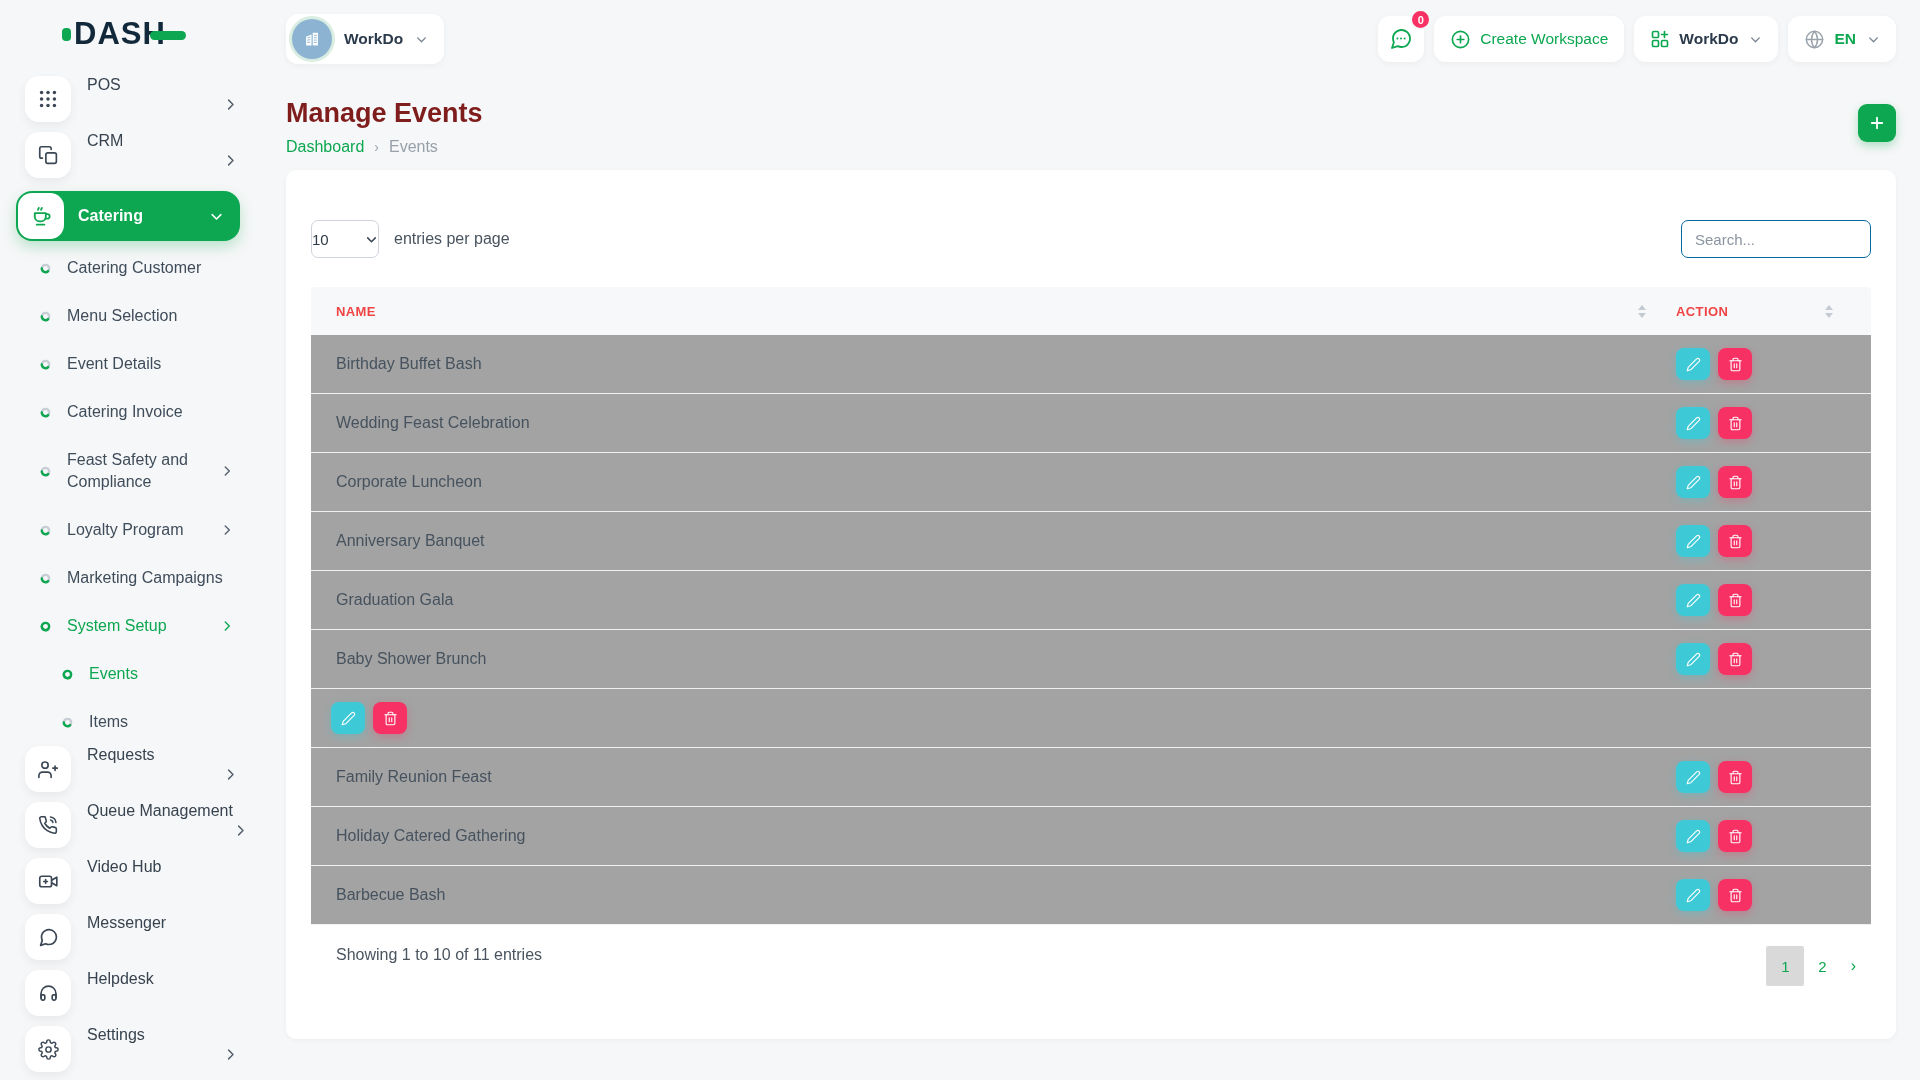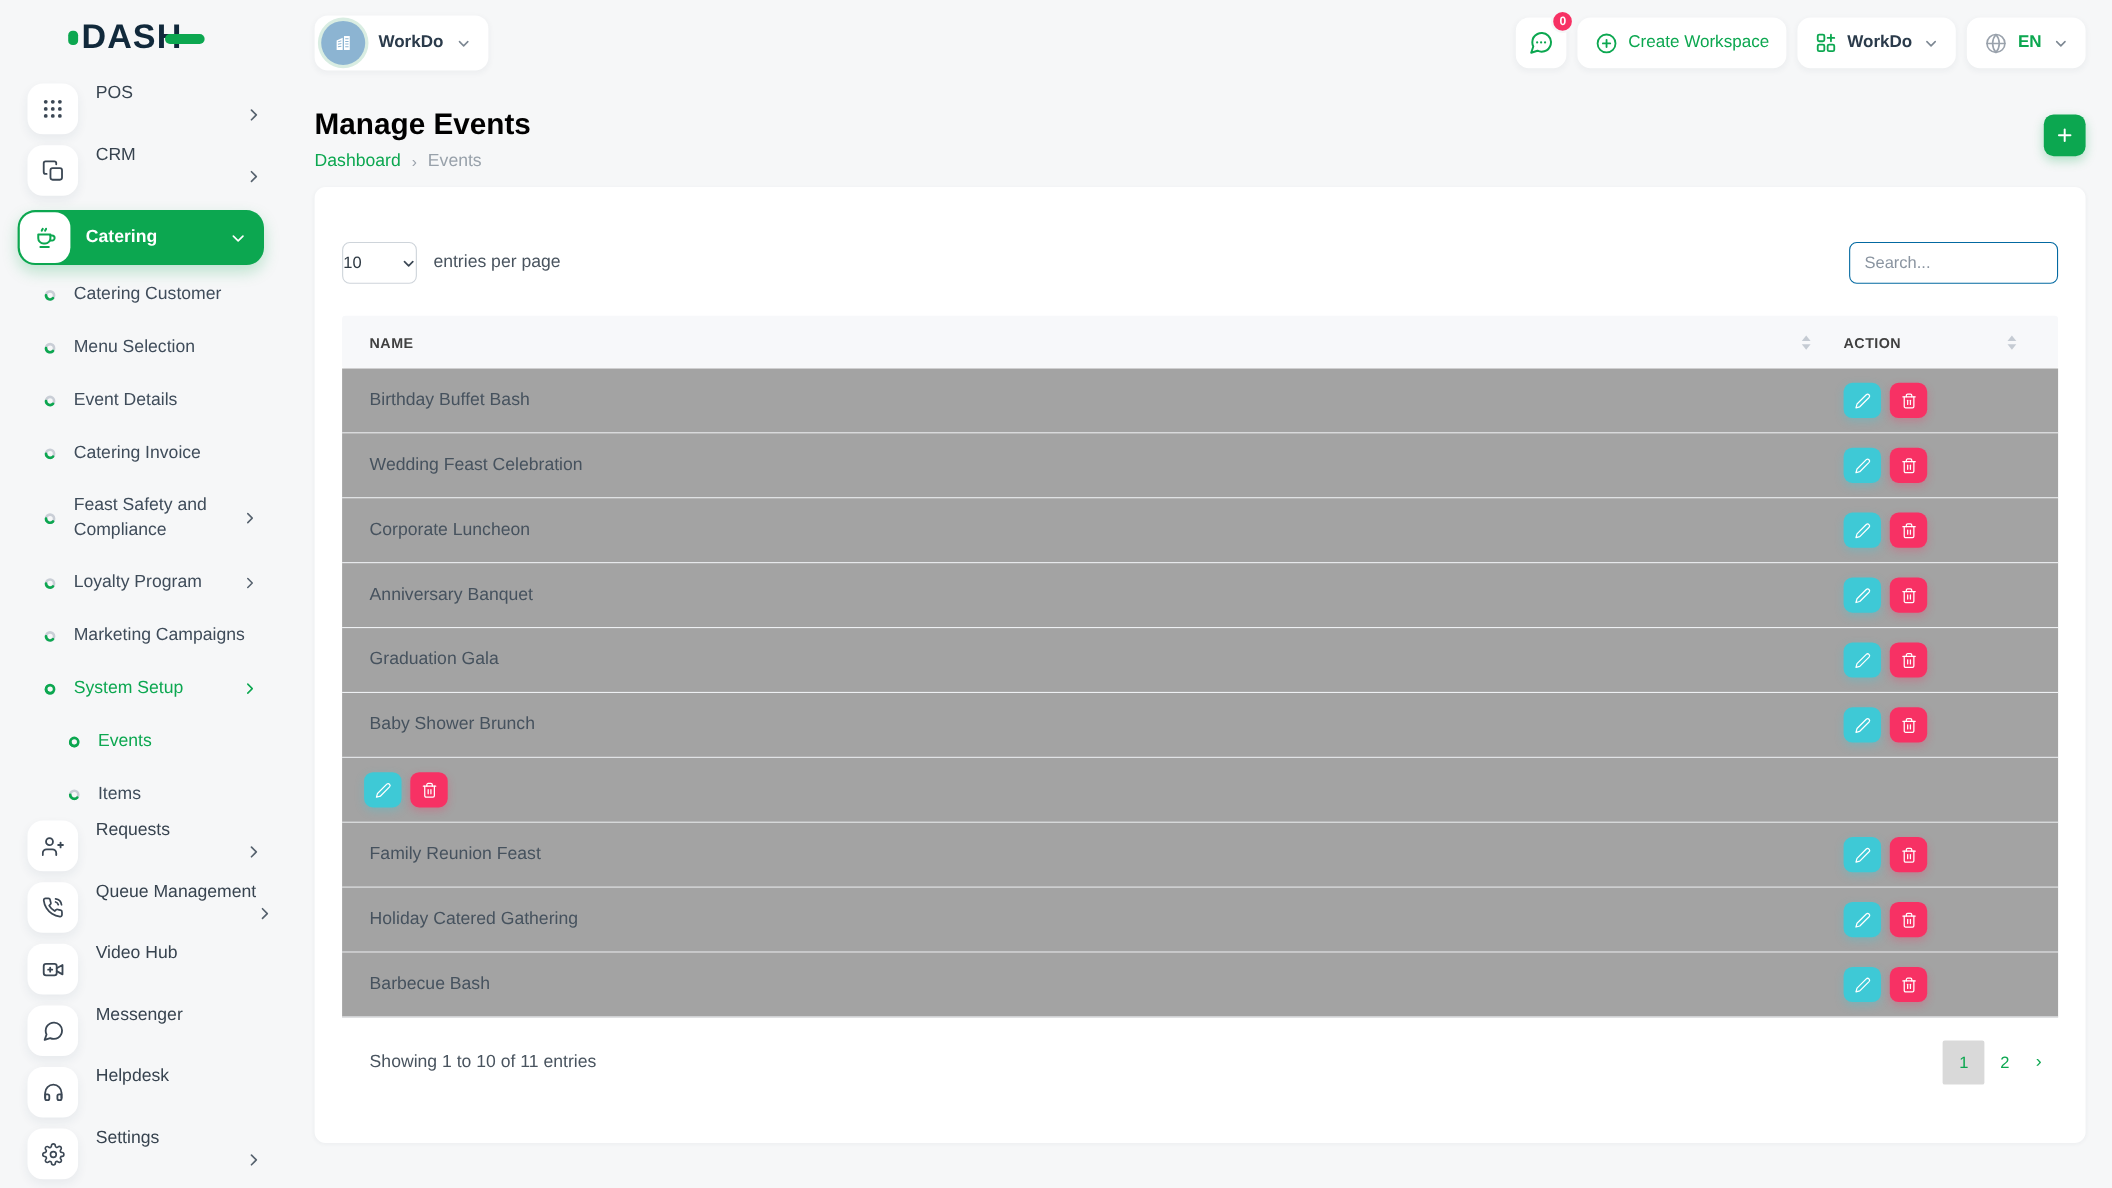--- a/index.html
+++ b/index.html
@@ -55,21 +55,21 @@
            border:2.5px solid #F6F7F8; }
   .pill-btn { height:46px; background:#fff; border-radius:12px; display:flex; align-items:center; gap:9px;
               padding:0 16px; cursor:pointer; box-shadow:0 2px 6px rgba(35,57,78,.05); font-size:15.5px; }
   .pill-btn.create { color:#0CA750; }
   .pill-btn.apps { color:#2B3B4B; font-weight:600; }
   .pill-btn .chev { margin-left:2px; color:#7C8792; }
   .pill-btn.lang .code { color:#0CA750; font-weight:700; }
   .pill-btn.lang .globe { color:#9AA2AC; display:flex; }
 
   .page-head { margin-top:26px; display:flex; justify-content:space-between; align-items:flex-start; }
-  .page-title { font-size:27px; font-weight:700; color:#000000; }
+  .page-title { font-size:27px; font-weight:700; color:#7f1d1d; }
   .breadcrumb { margin-top:9px; font-size:16px; display:flex; align-items:center; gap:10px; }
   .breadcrumb .home { color:#0CA750; cursor:pointer; }
   .breadcrumb .sep { color:#9AA2AC; font-size:14px; }
   .breadcrumb .cur { color:#98A1AA; }
   .add-btn { width:38px; height:38px; margin-top:6px; background:#0CA750; border:none; border-radius:9px; color:#fff;
              display:flex; align-items:center; justify-content:center; cursor:pointer; box-shadow:0 4px 10px rgba(12,167,80,.3); }
 
   
   .card { margin-top:14px; height:869px; background:#fff; border-radius:10px; box-shadow:0 1px 4px rgba(35,57,78,.05); }
   .controls { display:flex; align-items:center; justify-content:space-between; padding:50px 25px 0 25px; }
@@ -80,34 +80,34 @@
   .entries-lbl { margin-left:15px; font-size:16px; color:#49545F; }
   .search-input { width:190px; height:38px; border:1px solid #0369a1; border-radius:7px; padding:0 13px; font-size:15px;
                   color:#2F3A44; outline:none; background:#fff; }
   .search-input::placeholder { color:#8A94A0; }
 
   .table { margin:29px 25px 0 25px; }
   .thead { display:flex; align-items:center; height:48px; background:#F7F8FA; border-radius:3px; }
   .th { display:flex; align-items:center; justify-content:space-between; cursor:pointer; }
   .th-name { flex:1; padding:0 10px 0 25px; }
   .th-action { width:215px; padding:0 38px 0 20px; }
-  .th .cap { font-size:13px; font-weight:700; letter-spacing:.4px; color:#404040; }
+  .th .cap { font-size:13px; font-weight:700; letter-spacing:.4px; color:#ef4444; }
   .sort { display:flex; flex-direction:column; gap:3px; }
   .sort i { display:block; width:0; height:0; border-left:4px solid transparent; border-right:4px solid transparent; }
   .sort .up { border-bottom:5px solid #C5CBD3; }
   .sort .down { border-top:5px solid #C5CBD3; }
   .tr { display:flex; align-items:center; height:59px; border-bottom:1px solid #EEF0F3; background:#a3a3a3; }
   .td-name { flex:1; padding-left:25px; font-size:16px; color:#46525E; }
   .td-action { width:215px; display:flex; gap:8px; padding-left:20px; }
   .act-btn { width:34px; height:32px; border:none; border-radius:8px; display:flex; align-items:center;
              justify-content:center; color:#fff; cursor:pointer; }
   .act-btn.edit { background:#3EC9D6; box-shadow:0 3px 8px rgba(62,201,214,.35); }
   .act-btn.del { background:#F73164; box-shadow:0 3px 8px rgba(247,49,100,.3); }
 
-  .tfoot { display:flex; align-items:center; justify-content:space-between; padding:21px 30px 0 50px; }
+  .tfoot { display:flex; align-items:flex-start; justify-content:space-between; padding:21px 30px 0 50px; }
   .showing { font-size:16px; color:#49545F; }
   .pagination { display:flex; align-items:center; }
   .page-cur { width:38px; height:40px; background:#D9D9D9; color:#0CA750; font-size:15px; display:flex;
               align-items:center; justify-content:center; border-radius:2px; cursor:default; }
   .page-link { padding:0 14px; color:#0CA750; font-size:15px; cursor:pointer; }
   .page-next { padding:0 10px; color:#0CA750; font-size:16px; cursor:pointer; }
 
   svg { display:block; }
 </style>
 </head>

